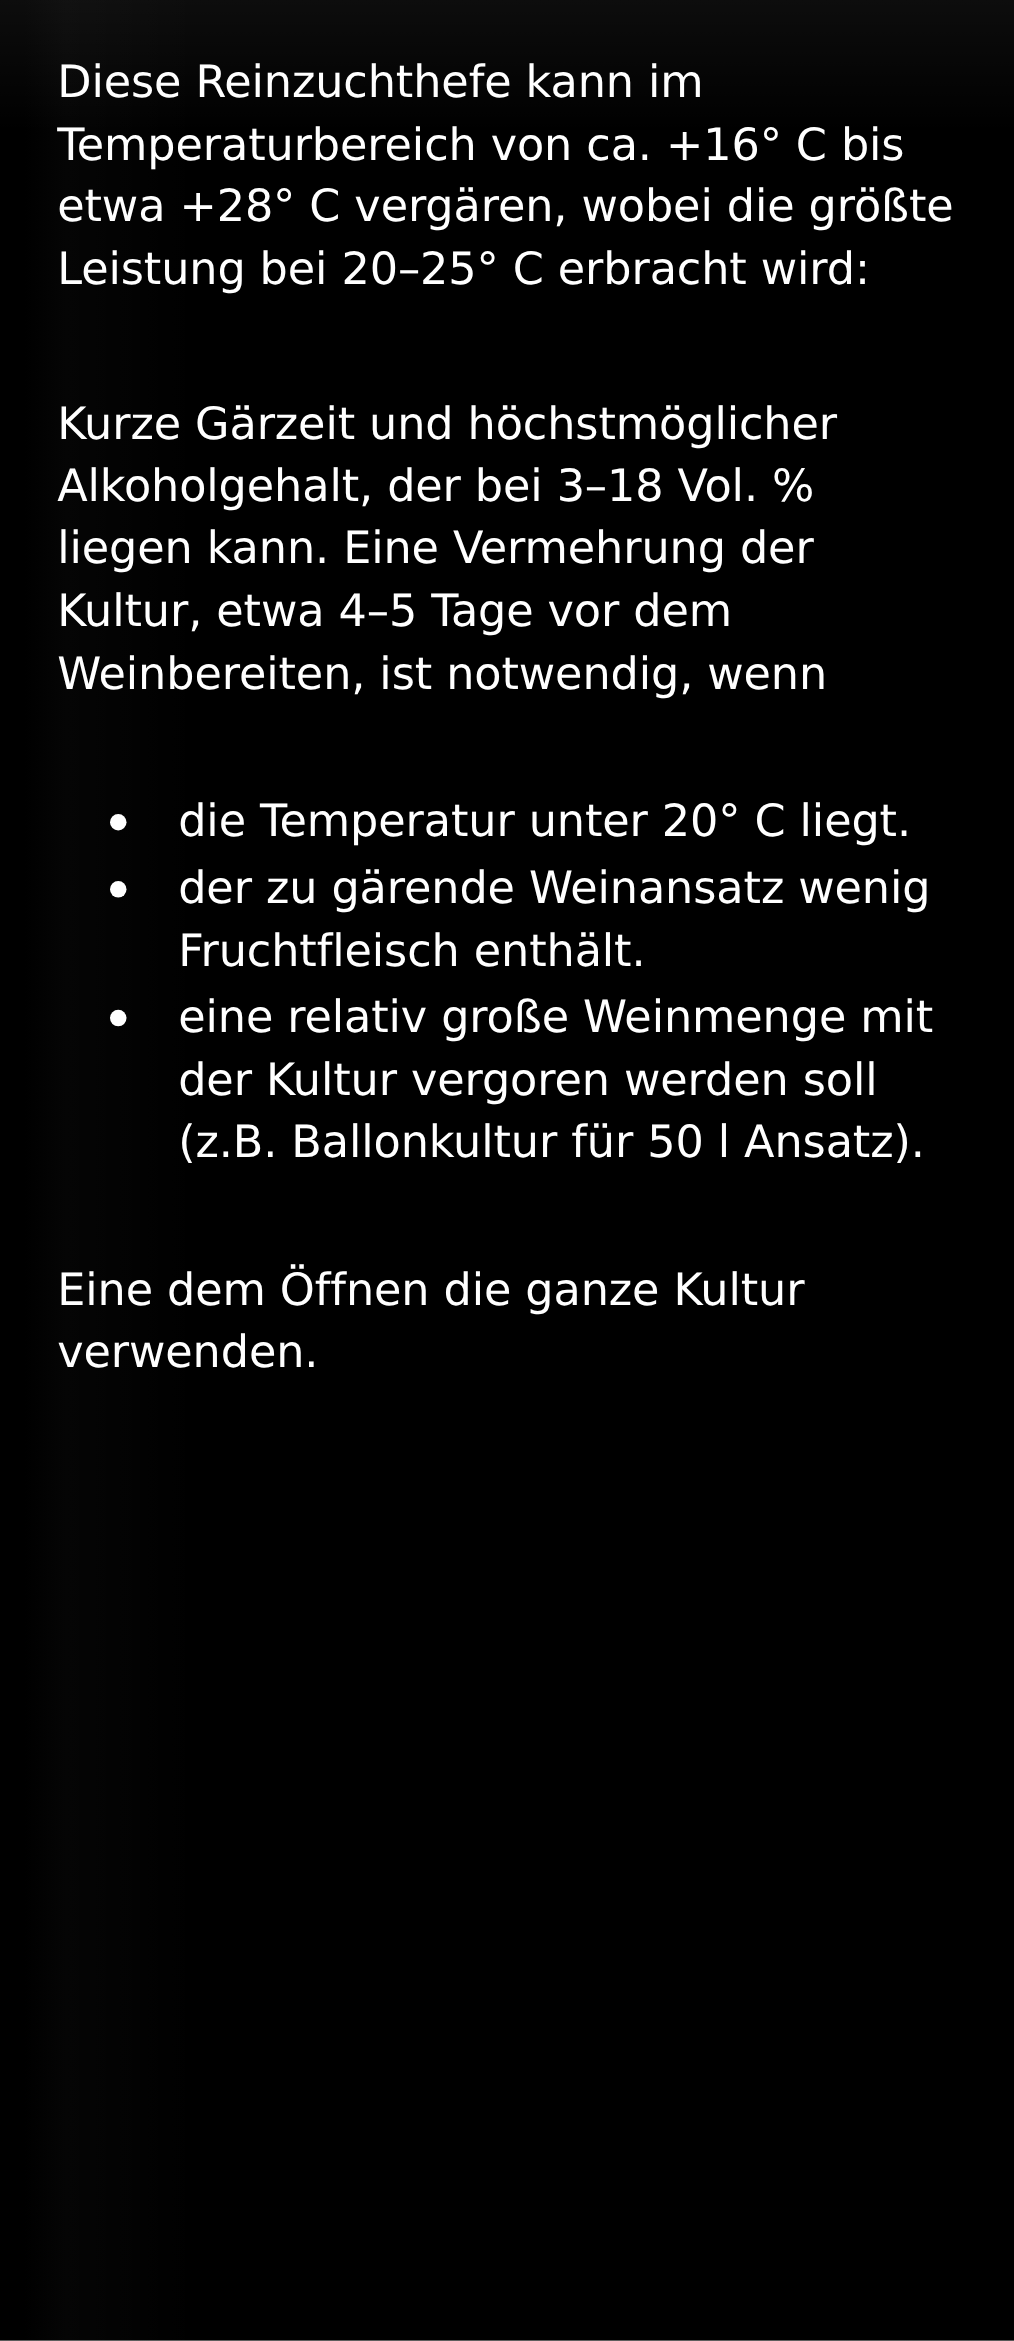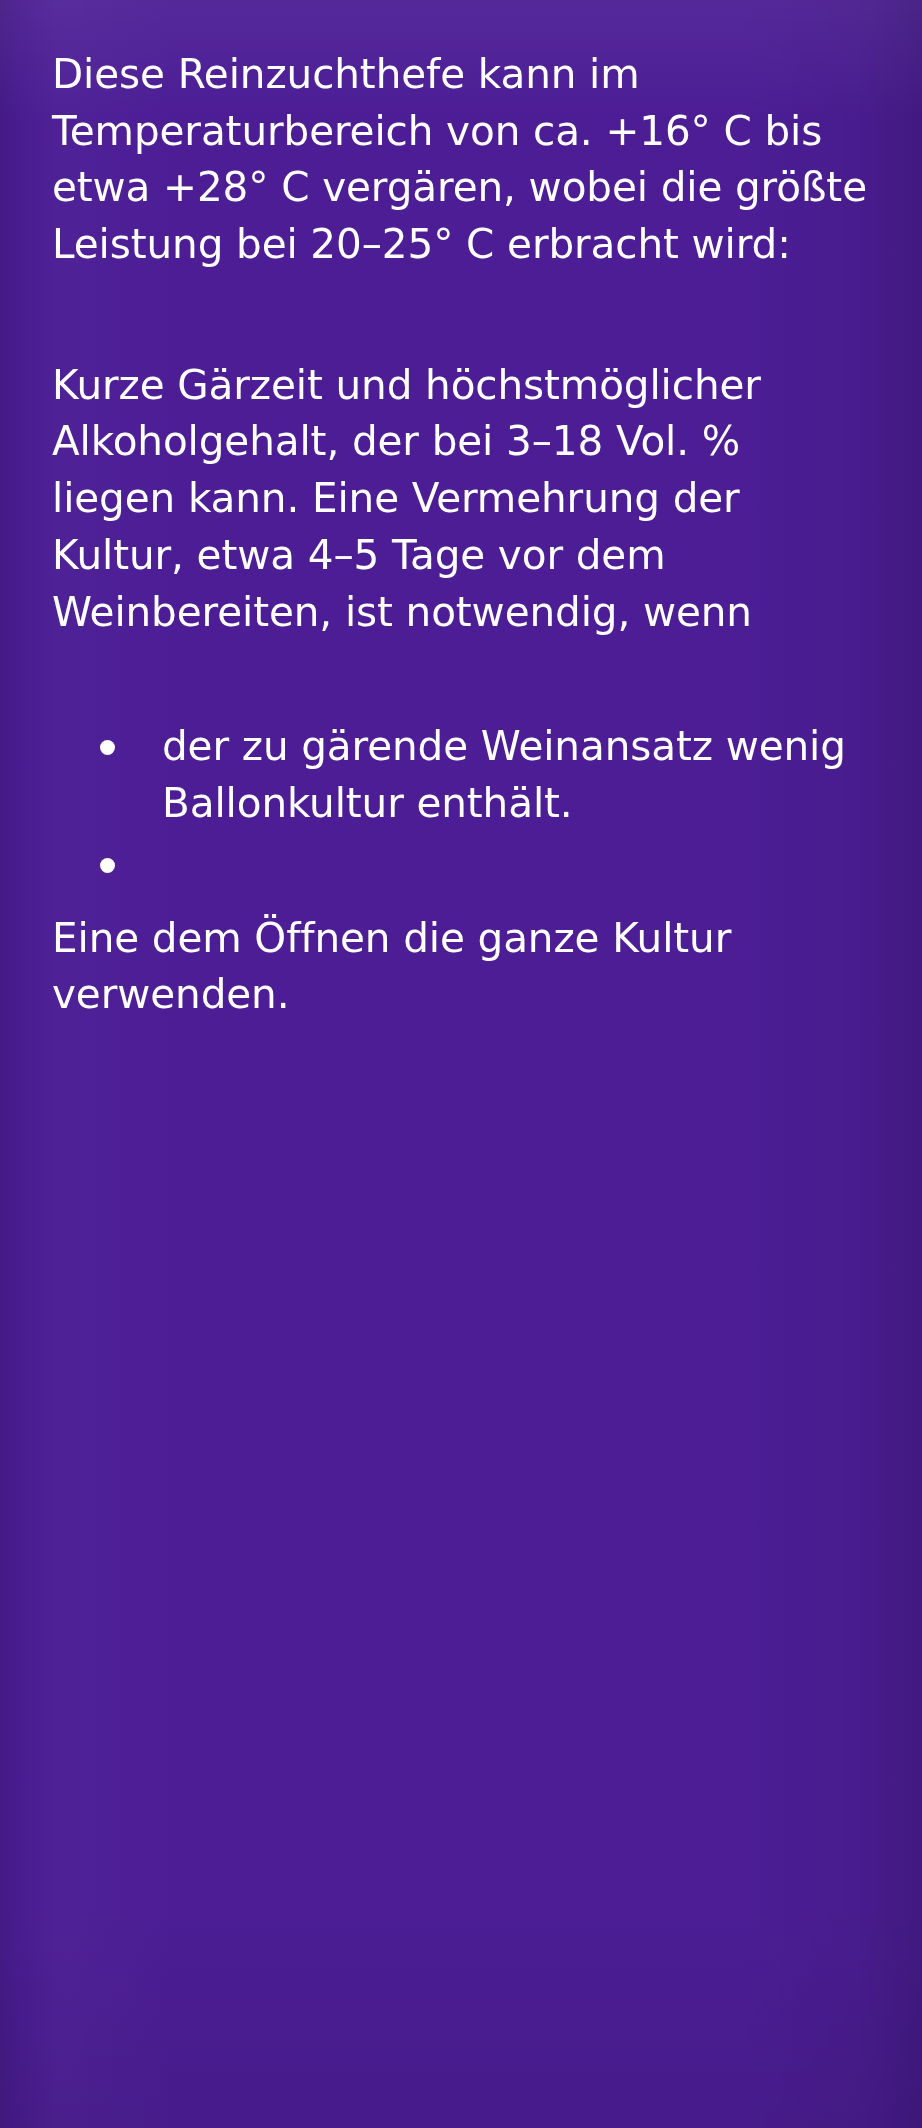--- a/index.html
+++ b/index.html
@@ -5,21 +5,21 @@
   html, body {
     margin: 0;
     padding: 0;
     background: #ffffff;
   }
 
   #page {
     position: relative;
     width: 922px;
     height: 2128px;
-    background: #4c1d95;
+    background: #000000;
     overflow: hidden;
     font-family: "DejaVu Sans", sans-serif;
   }
 
   
   #page::before {
     content: "";
     position: absolute;
     inset: 0;
     background:
@@ -110,24 +110,29 @@
 <div id="page">
   <div class="content">
 
     <p class="para first">Diese Reinzuchthefe kann im Temperaturbereich von ca. +16° C bis etwa +28° C vergären, wobei die größte Leistung bei 20–25° C erbracht wird:</p>
 
     <p class="para second">Kurze Gärzeit und höchstmöglicher Alkoholgehalt, der bei 3–18 Vol. % liegen kann. Eine Vermehrung der Kultur, etwa 4–5 Tage vor dem Weinbereiten, ist notwendig, wenn</p>
 
     <ul class="bullets">
       <li>
         <span class="dot"></span>
-        <span>der zu gärende Weinansatz wenig Ballonkultur enthält.</span>
+        <span>die Temperatur unter 20° C liegt.</span>
       </li>
       <li>
         <span class="dot"></span>
+        <span>der zu gärende Weinansatz wenig Fruchtfleisch enthält.</span>
+      </li>
+      <li>
+        <span class="dot"></span>
+        <span>eine relativ große Weinmenge mit der Kultur vergoren werden soll (z.B. Ballonkultur für 50 l Ansatz).</span>
       </li>
     </ul>
 
 
     <p class="para fourth">Eine dem Öffnen die ganze Kultur verwenden.</p>
 
   </div>
 </div>
 
 </body></html>

